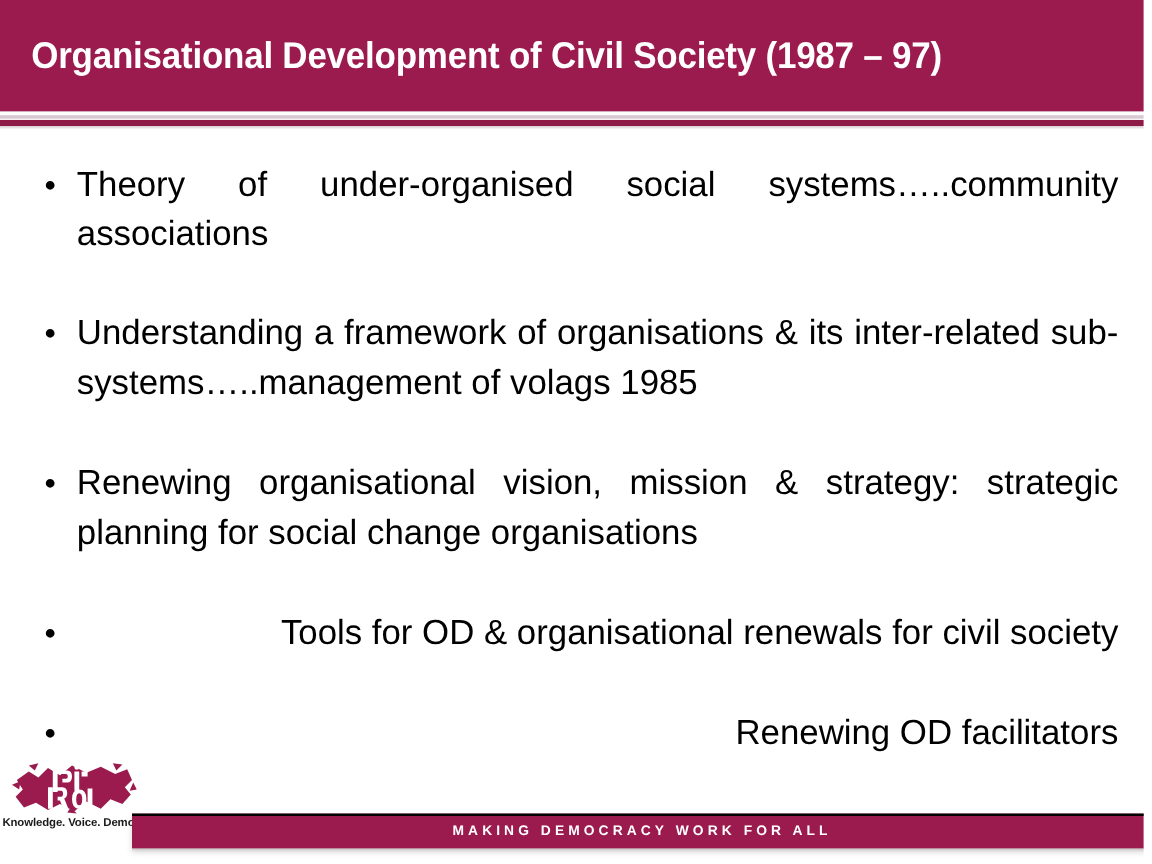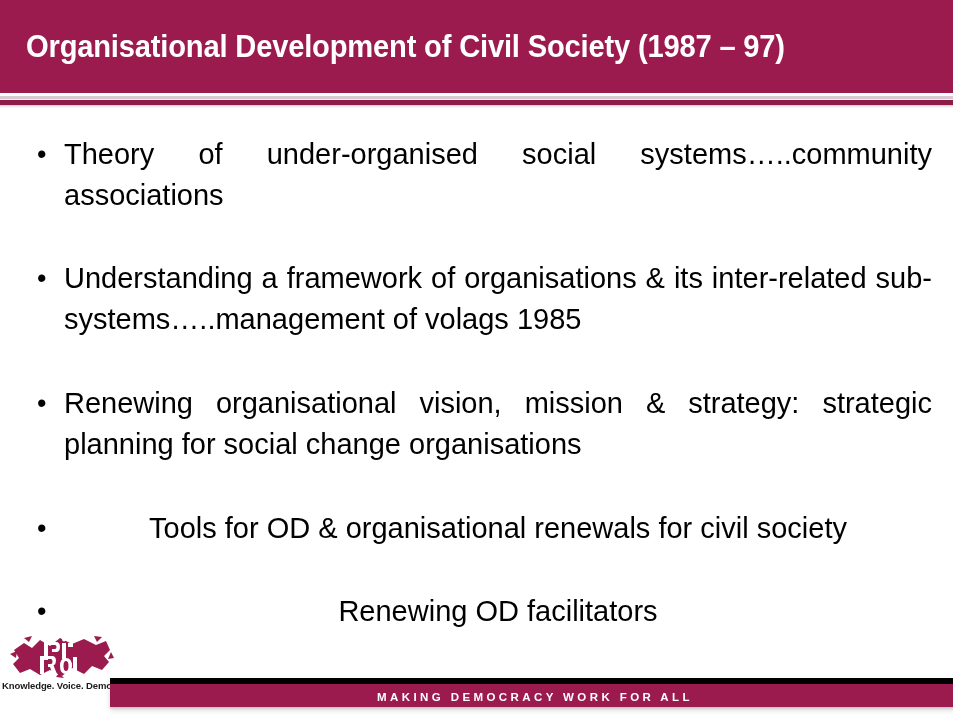--- a/index.html
+++ b/index.html
@@ -119,21 +119,21 @@
   .bullet-text {
     flex: 1 1 auto;
     color: #000000;
     font-family: "Liberation Sans Narrow", "Liberation Sans", sans-serif;
     font-size: 29px;
     line-height: 41px;
     text-align: justify;
     text-justify: inter-word;
     hyphens: none;
   }
-  .bullet-text.nojust { text-align: center; }
+  .bullet-text.nojust { text-align: right; }
 
   .b1 { top: 18px; }
   .b2 { top: 142px; }
   .b3 { top: 267px; }
   .b4 { top: 392px; }
   .b5 { top: 475px; }
 
   
   .logo {
     position: absolute;
@@ -176,21 +176,21 @@
   }
 
   
   .footer-band {
     position: absolute;
     left: 110px;
     top: 678px;
     width: 850px;
     height: 29px;
     background: #9b1b4f;
-    border-top: 6px solid #000000;
+    border-top: 2px solid #000000;
     box-sizing: border-box;
     box-shadow: 0 3px 5px rgba(120,110,115,0.28);
   }
   .footer-text {
     position: absolute;
     left: 0;
     top: 0;
     width: 850px;
     height: 27px;
     line-height: 27px;

